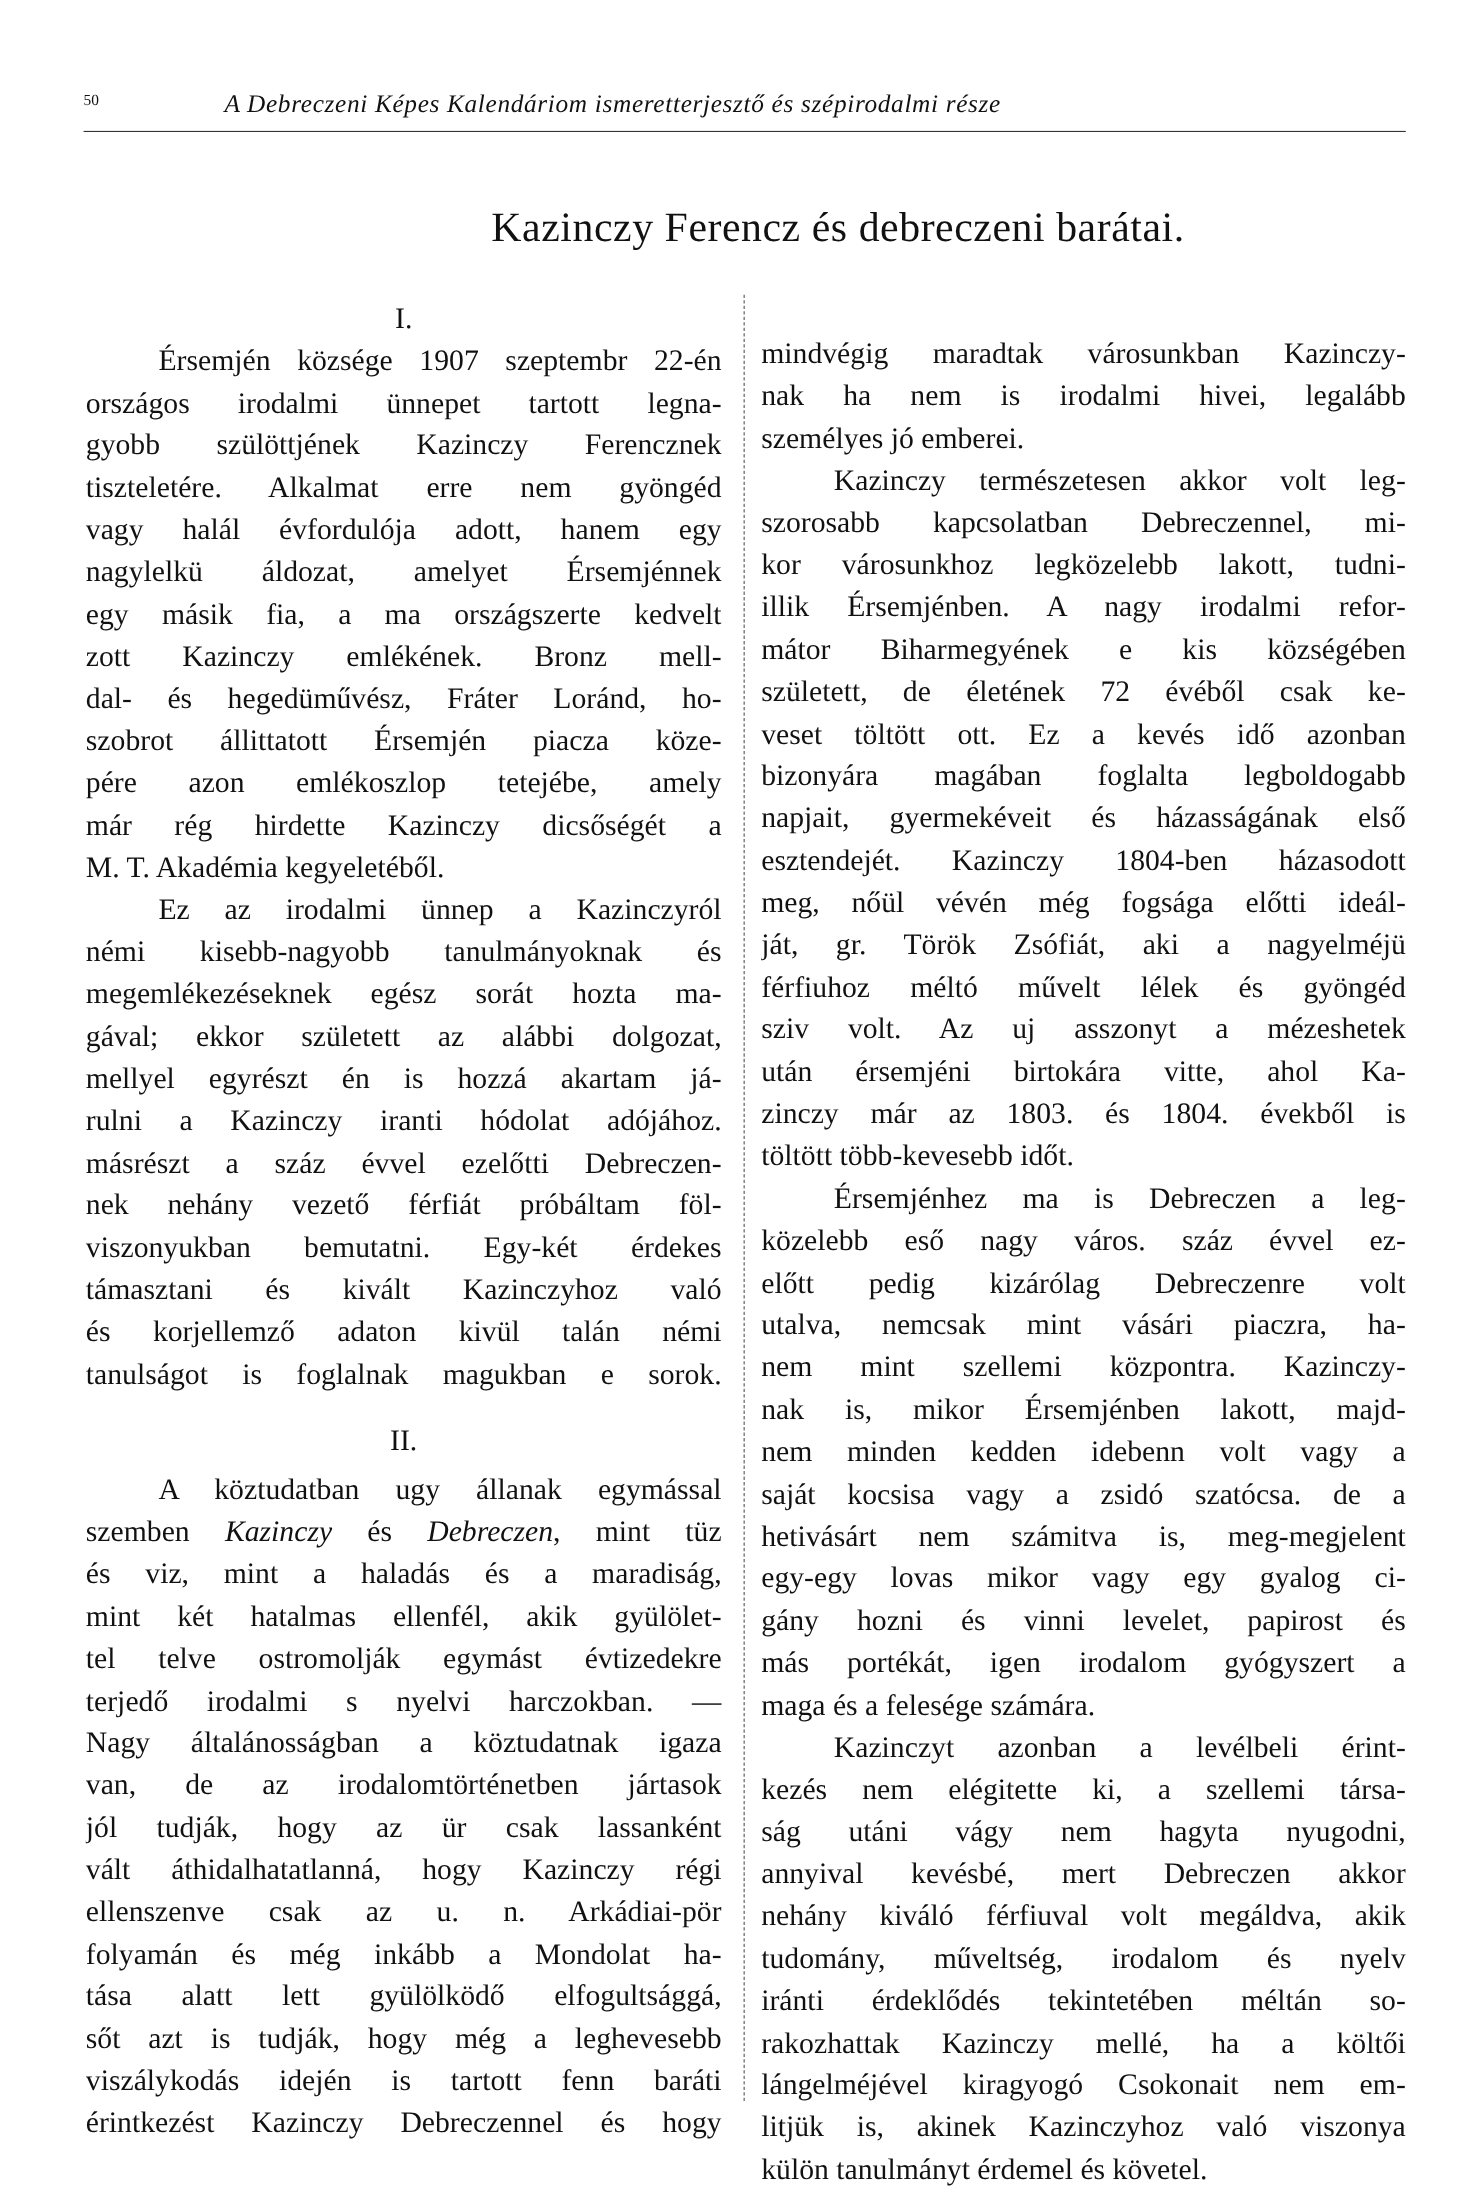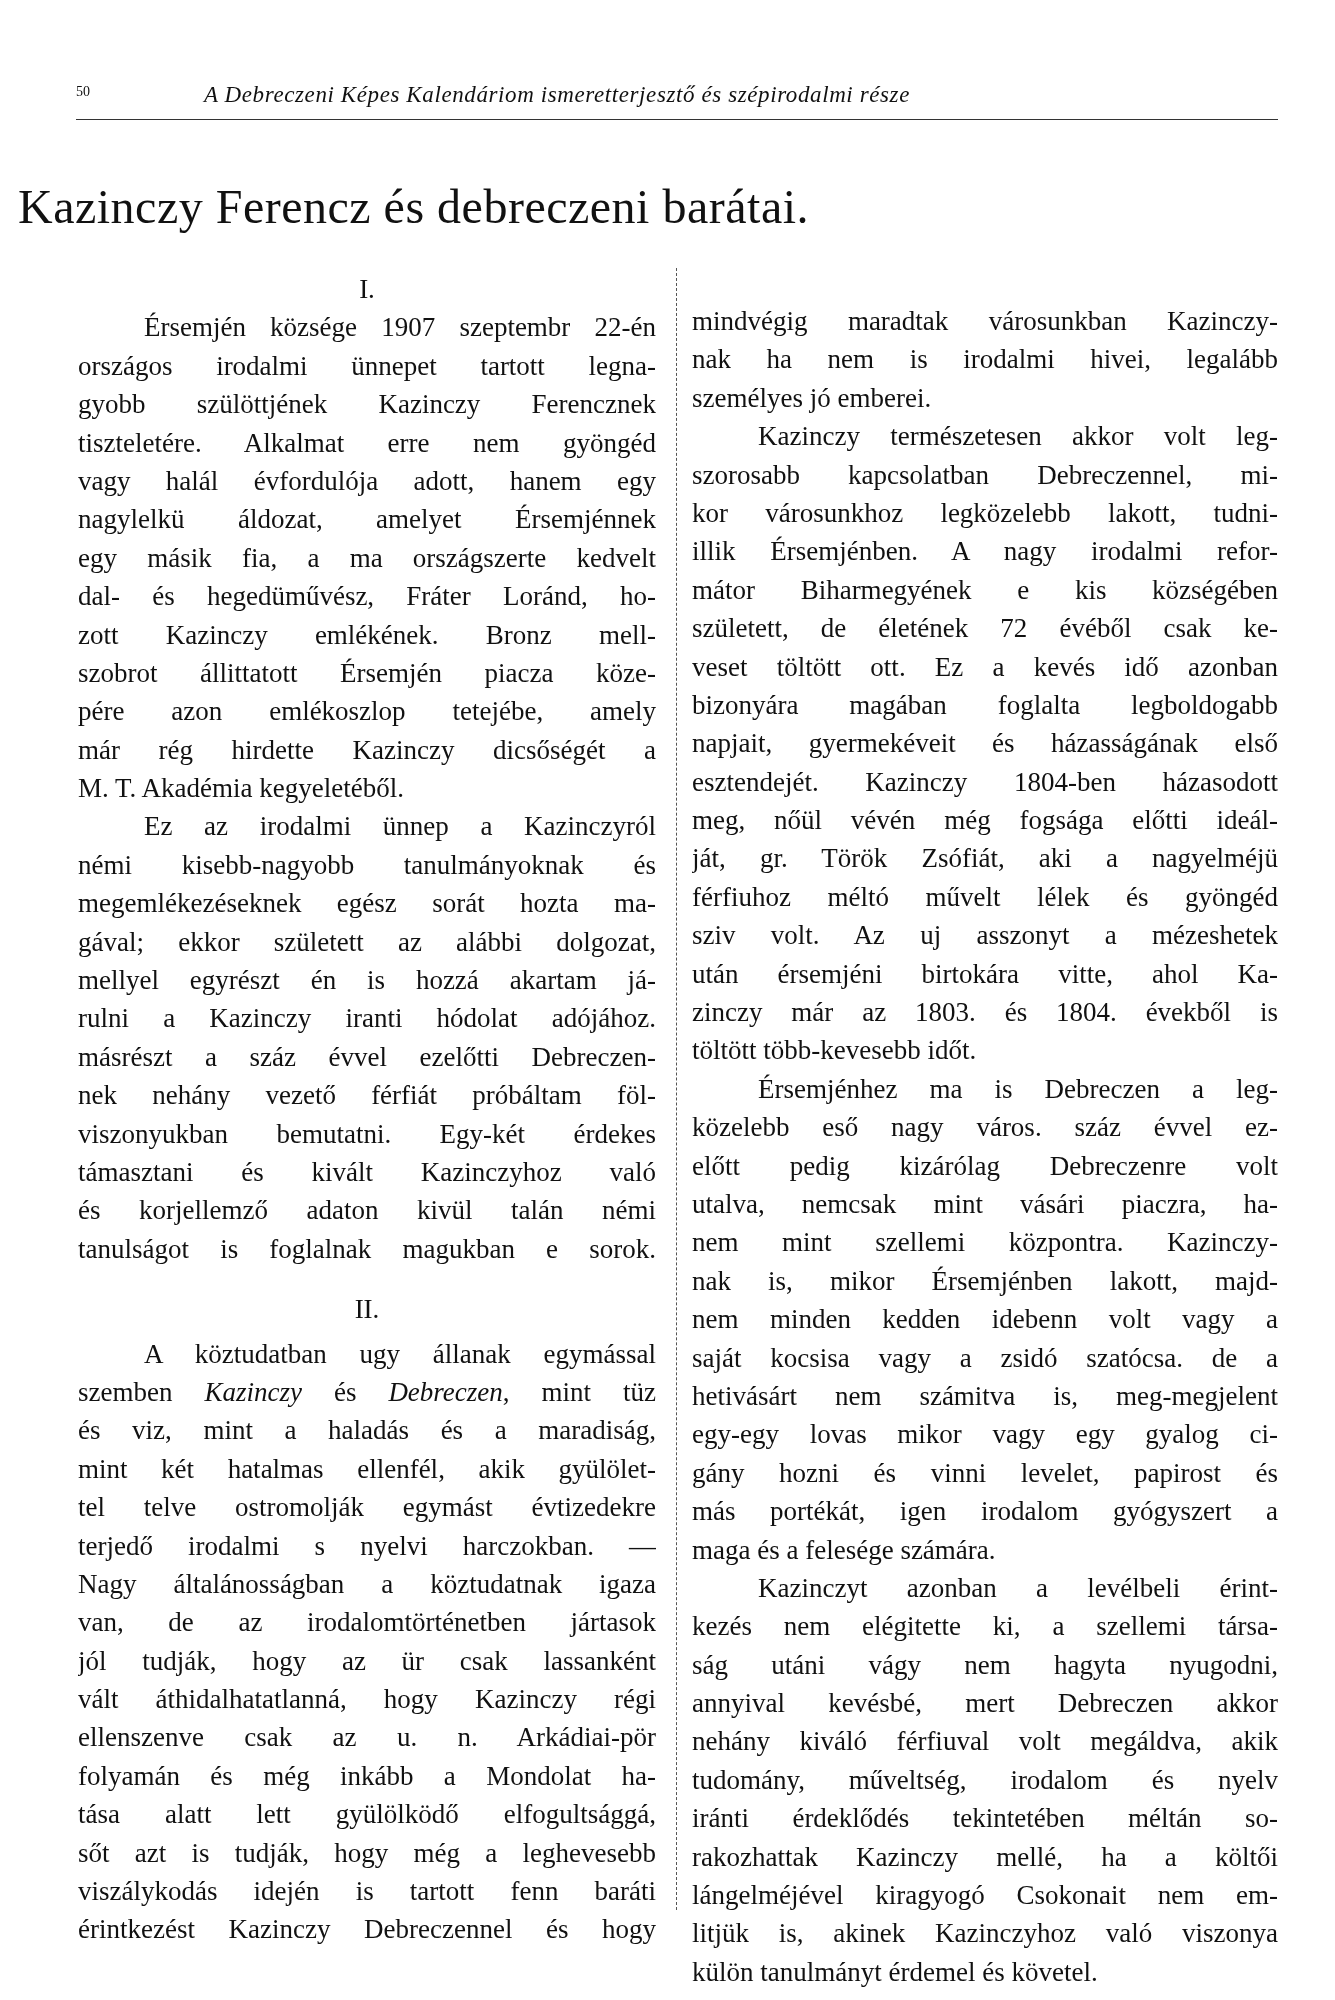--- a/index.html
+++ b/index.html
@@ -2,22 +2,22 @@
 <html><head>
 <meta charset="utf-8">
 <style>
   html, body { margin: 0; padding: 0; background: #ffffff; }
   body { width: 1335px; height: 2000px; position: relative; overflow: hidden;
          font-family: "Liberation Serif", "DejaVu Serif", serif; color: #111; }
   .running-head { position: absolute; left: 76px; top: 76px; width: 1202px; height: 44px; }
   .page-num { position: absolute; left: 0; top: 8px; font-size: 14px; }
   .running-title { position: absolute; left: 128px; top: 6px; font-size: 23px; font-style: italic; letter-spacing: 0.6px; }
   .head-rule { position: absolute; left: 0; top: 43px; width: 1202px; height: 0; border-top: 1.5px solid #333; }
-  .title { position: absolute; left: 0; width: 1077px; top: 172px; text-align: left;
-           font-size: 48px; line-height: 70px; letter-spacing: 0.5px; padding-left: 18px; box-sizing: border-box; }
+  .title { position: absolute; left: 0; width: 1077px; top: 172px; text-align: right;
+           font-size: 38px; line-height: 70px; letter-spacing: 0.5px; padding-left: 18px; box-sizing: border-box; }
   .col { position: absolute; top: 270px; }
   .col-left { left: 78px; width: 578px; }
   .col-right { left: 692px; width: 586px; }
   .divider { position: absolute; left: 676px; top: 268px; width: 0; height: 1642px; border-left: 1px dashed #555; }
   .line { display: block; font-size: 27px; line-height: 38.4px; height: 38.4px; white-space: nowrap;
           text-align: justify; text-align-last: justify; overflow: hidden; }
   .line.last { text-align-last: left; }
   .line.indent { padding-left: 66px; }
   .sec { display: block; text-align: center; font-size: 27px; line-height: 38.4px; height: 38.4px; }
   .gap { display: block; height: 22px; }
@@ -41,22 +41,22 @@
   <span class="sec">I.</span>
 
   <div>
     <span class="line indent">Érsemjén községe 1907 szeptembr 22-én</span>
     <span class="line">országos irodalmi ünnepet tartott legna-</span>
     <span class="line">gyobb szülöttjének Kazinczy Ferencznek</span>
     <span class="line">tiszteletére. Alkalmat erre nem gyöngéd</span>
     <span class="line">vagy halál évfordulója adott, hanem egy</span>
     <span class="line">nagylelkü áldozat, amelyet Érsemjénnek</span>
     <span class="line">egy másik fia, a ma országszerte kedvelt</span>
+    <span class="line">zott Kazinczy emlékének. Bronz mell-</span>
     <span class="line">dal- és hegedüművész, Fráter Loránd, ho-</span>
-    <span class="line">zott Kazinczy emlékének. Bronz mell-</span>
     <span class="line">szobrot állittatott Érsemjén piacza köze-</span>
     <span class="line">pére azon emlékoszlop tetejébe, amely</span>
     <span class="line">már rég hirdette Kazinczy dicsőségét a</span>
     <span class="line last">M. T. Akadémia kegyeletéből.</span>
   </div>
 
   <div>
     <span class="line indent">Ez az irodalmi ünnep a Kazinczyról</span>
     <span class="line">némi kisebb-nagyobb tanulmányoknak és</span>
     <span class="line">megemlékezéseknek egész sorát hozta ma-</span>

